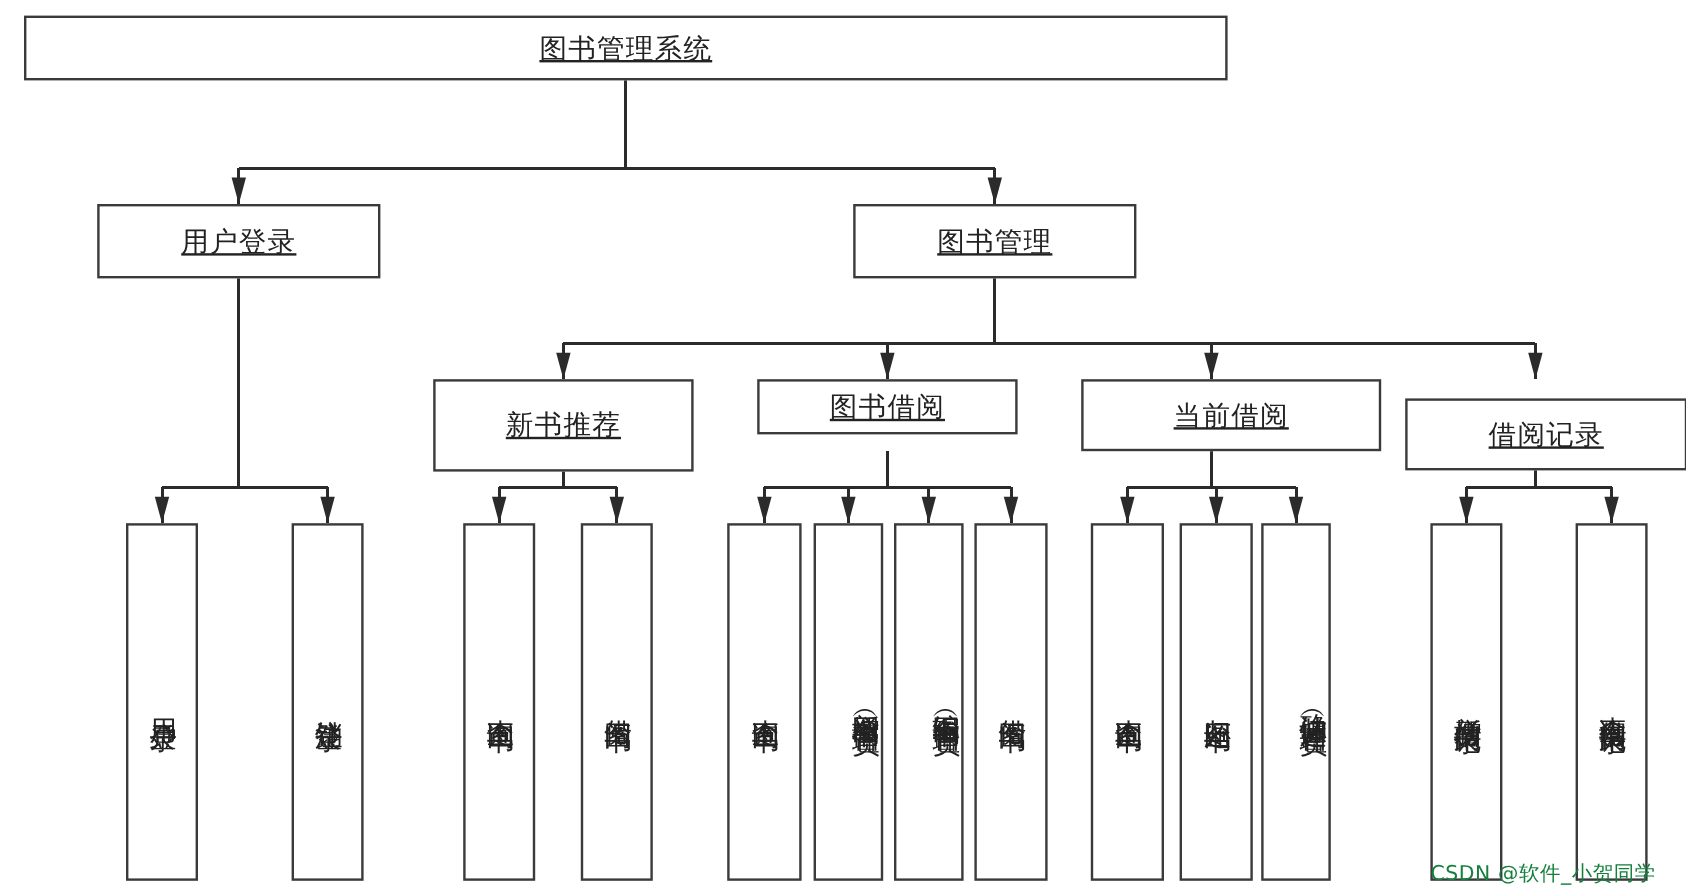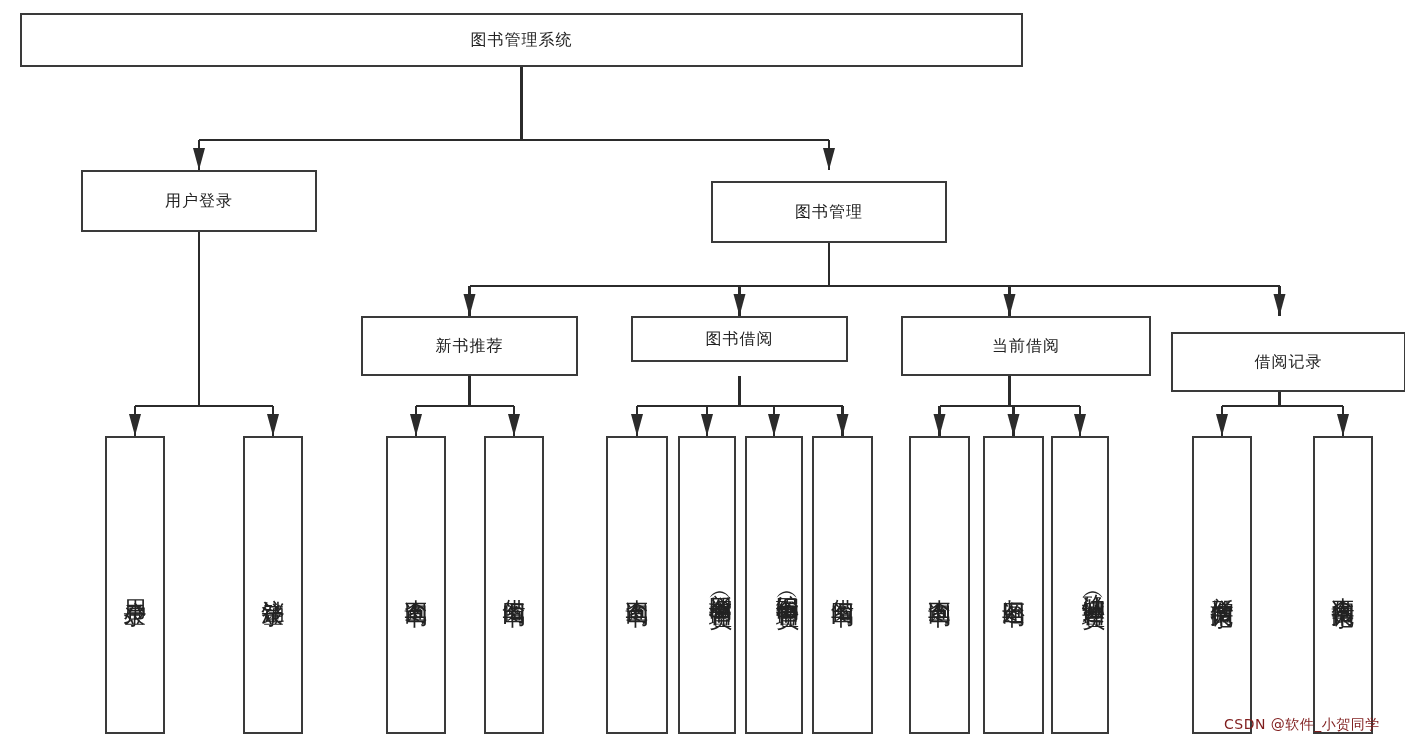--- a/index.html
+++ b/index.html
@@ -29,44 +29,44 @@
     box-sizing: border-box;
     border: 2px solid #3a3a3a;
     background: #ffffff;
     display: flex;
     align-items: center;
     justify-content: center;
     color: #222222;
     z-index: 2;
   }
   .node.horiz {
-    font-size: 16px;
+    font-size: 23px;
     letter-spacing: 1px;
+    text-decoration: underline;
   }
   .node.vert {
     writing-mode: vertical-rl;
     text-orientation: upright;
     font-size: 23px;
     line-height: 1.18;
     letter-spacing: 2px;
     padding-top: 4px;
     padding-bottom: 4px;
   }
   .node.vert.toptext {
     align-items: flex-start;
     justify-content: center;
   }
   .watermark {
     position: absolute;
-    font-size: 14px;
-    color: #7f1d1d;
+    font-size: 17px;
+    color: #15803d;
     white-space: nowrap;
     z-index: 3;
     letter-spacing: 0.5px;
-    padding-left: 32px;
   }
 </style>
 </head>
 <body>
 
 <div id="canvas">
   <svg id="svg-layer" viewBox="0 0 1405 747">
       <line x1="521.5" y1="67" x2="521.5" y2="140" stroke="#2b2b2b" stroke-width="2.5" shape-rendering="crispEdges"></line>
       <line x1="199" y1="140" x2="829" y2="140" stroke="#2b2b2b" stroke-width="2.5" shape-rendering="crispEdges"></line>
       <line x1="199" y1="140" x2="199" y2="170" stroke="#2b2b2b" stroke-width="2.5" shape-rendering="crispEdges"></line>
@@ -120,24 +120,24 @@
       <line x1="1343" y1="406" x2="1343" y2="436" stroke="#2b2b2b" stroke-width="2.5" shape-rendering="crispEdges"></line>
       <polygon points="1337,414 1349,414 1343,436" fill="#2b2b2b"></polygon>
     </svg>
   <div id="nodes-layer">
       <div class="node horiz" style="left: 20px; top: 13px; width: 1003px; height: 54px;">
         <span>图书管理系统</span>
       </div>
       <div class="node horiz" style="left: 81px; top: 170px; width: 236px; height: 62px;">
         <span>用户登录</span>
       </div>
-      <div class="node horiz" style="left: 711px; top: 170px; width: 236px; height: 62px; margin-top: 11px;">
+      <div class="node horiz" style="left: 711px; top: 170px; width: 236px; height: 62px;">
         <span>图书管理</span>
       </div>
-      <div class="node horiz" style="left: 361px; top: 316px; width: 217px; height: 60px;">
+      <div class="node horiz" style="left: 361px; top: 316px; width: 217px; height: 77px;">
         <span>新书推荐</span>
       </div>
       <div class="node horiz" style="left: 631px; top: 316px; width: 217px; height: 46px;">
         <span>图书借阅</span>
       </div>
       <div class="node horiz" style="left: 901px; top: 316px; width: 250px; height: 60px;">
         <span>当前借阅</span>
       </div>
       <div class="node horiz" style="left: 1171px; top: 332px; width: 235px; height: 60px;">
         <span>借阅记录</span>

